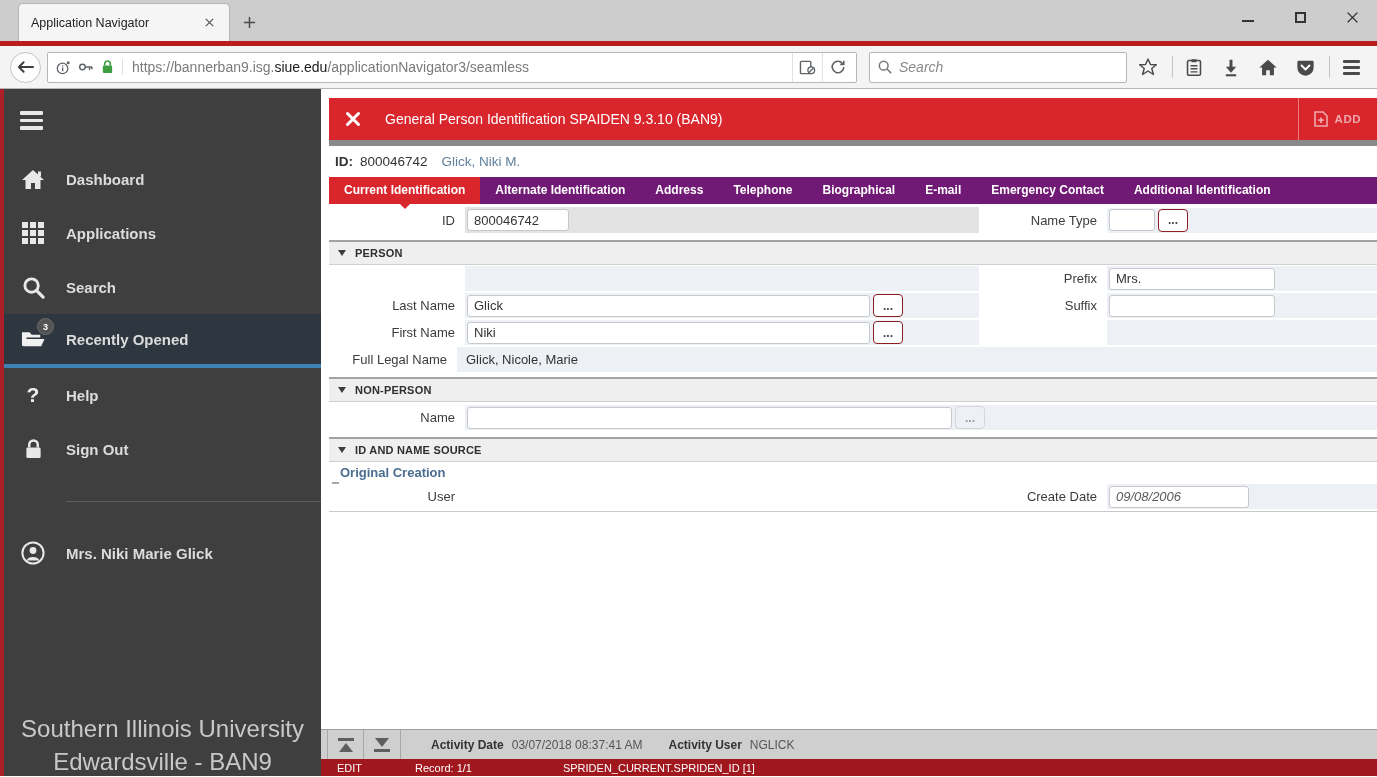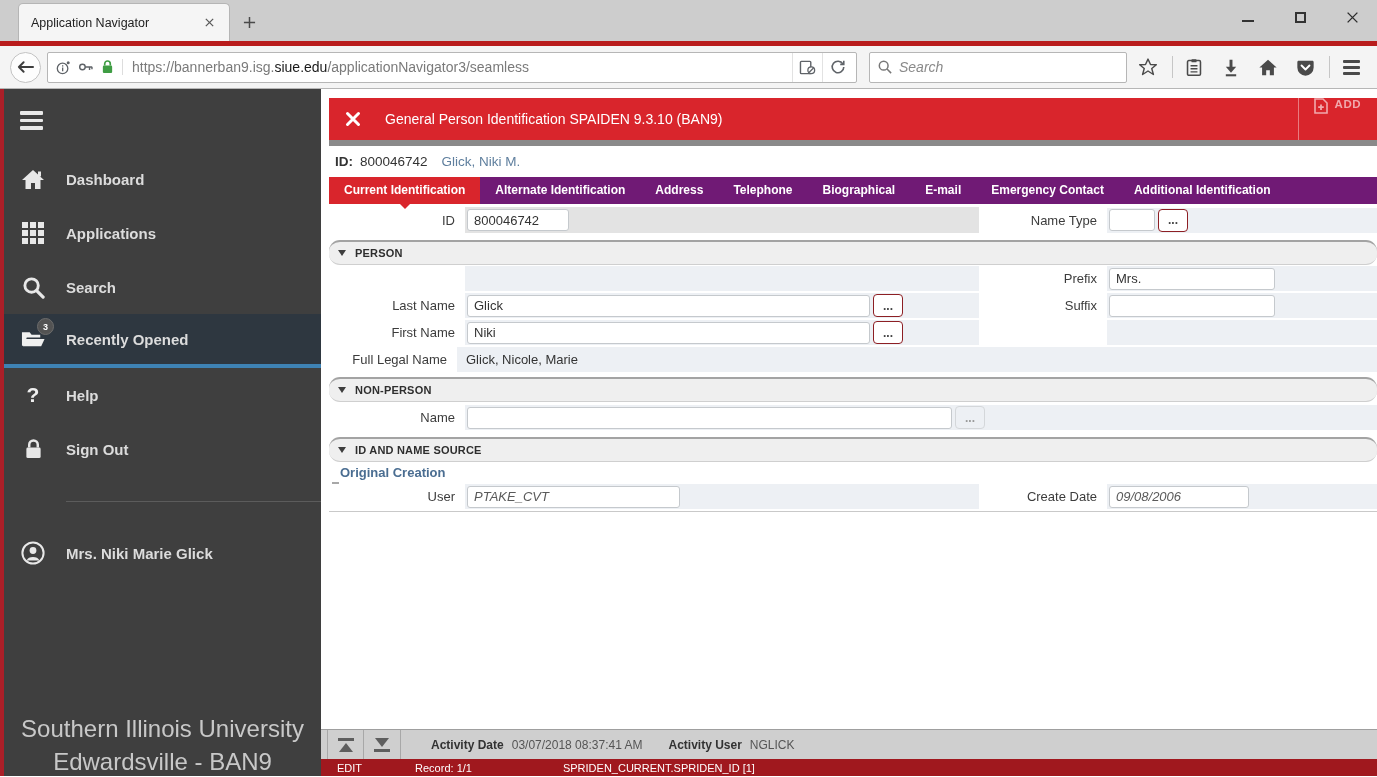--- a/index.html
+++ b/index.html
@@ -56,39 +56,39 @@
   .sb-divider { border-top:1px solid #5c5c5c; margin:25px 0 0 62px; }
   .sb-user { margin-top:24px; }
   .sb-footer { position:absolute; bottom:-2px; left:0; right:0; text-align:center; color:#c8c8c8;
                font-size:24px; line-height:33px; font-weight:normal; }
 
   
   .main { flex:1; background:#fff; padding-top:9px; display:flex; flex-direction:column; position:relative; }
   .formhead { height:42px; background:#d9252c; display:flex; align-items:center; color:#fff; margin-left:8px; }
   .closebtn { width:48px; display:flex; justify-content:center; align-items:center; height:100%; }
   .formtitle { font-size:14px; margin-left:8px; }
-  .addbtn { margin-left:auto; height:100%; display:flex; gap:7px;
+  .addbtn { margin-left:auto; height:100%; display:flex; align-items:center; gap:7px;
             border-left:1px solid rgba(255,255,255,.4); padding:0 16px 0 15px;
             color:#f0a9ad; font-size:11.5px; font-weight:bold; letter-spacing:.5px; }
   .graystrip { height:6px; background:#8a8a8a; margin-left:8px; }
   .keyrow { height:27px; display:flex; align-items:center; margin:2px 0 2px 8px; font-size:13.5px; }
   .keyrow .kl { font-weight:bold; color:#333; margin-left:6px; }
   .keyrow .kv { color:#333; margin-left:7px; }
   .keyrow .kn { color:#5f7f9e; margin-left:14px; }
 
   .tabbar { display:flex; background:#701a75; height:27px; margin-left:8px; position:relative; z-index:4; }
   .ftab { color:#fff; font-size:12px; font-weight:bold; line-height:27px; padding:0 15px; position:relative; white-space:nowrap; }
   .ftab.active { background:#d9252c; }
   .ftab.active::after { content:""; position:absolute; left:50%; bottom:-5px; margin-left:-6px;
                         border:6px solid transparent; border-top:6px solid #d9252c; border-bottom:none; }
 
   .formwrap { margin-left:8px; flex:1; overflow:hidden; }
   .sect { display:flex; align-items:center; height:25px; background:#efefef;
           border-top:2px solid #a3a3a3; border-bottom:1px solid #cfcfcf; padding-left:9px; }
-  .sect.gap { margin-top:4px;border-radius:11px; }
+  .sect.gap { margin-top:4px; }
   .caret { width:0; height:0; border-left:4px solid transparent; border-right:4px solid transparent;
            border-top:6px solid #3e3e3e; margin-right:9px; }
   .sect-title { font-size:11px; font-weight:bold; color:#2e2e2e; letter-spacing:.2px; }
 
   .frow { display:flex; align-items:center; padding:1px 0; }
   .lcol { display:flex; align-items:center; width:650px; flex:none; }
   .rcol { display:flex; align-items:center; flex:1; }
   .lbl { font-size:13px; color:#3c3c3c; text-align:right; padding-right:10px; white-space:nowrap; }
   .lcol .lbl { width:136px; flex:none; }
   .rcol .lbl { width:128px; flex:none; }
@@ -480,25 +480,20 @@
 
       <div class="sect gap">
         <span class="caret"></span>
         <span class="sect-title">ID AND NAME SOURCE</span>
       </div>
       <div class="subblock">
         <div class="subhead">Original Creation</div>
         <div class="frow" style="padding:0 0 2px 0;">
           <div class="lcol">
             <span class="lbl">User</span>
-            <div class="fld">
-                <div class="strip">
-              <input class="input italic" style="width: 213px;" value="PTAKE_CVT">
-            </div>
-              </div>
           </div>
           <div class="rcol">
             <span class="lbl">Create Date</span>
             <div class="fld">
                 <div class="strip">
               <input class="input italic" style="width: 140px;" value="09/08/2006">
             </div>
               </div>
           </div>
         </div>

